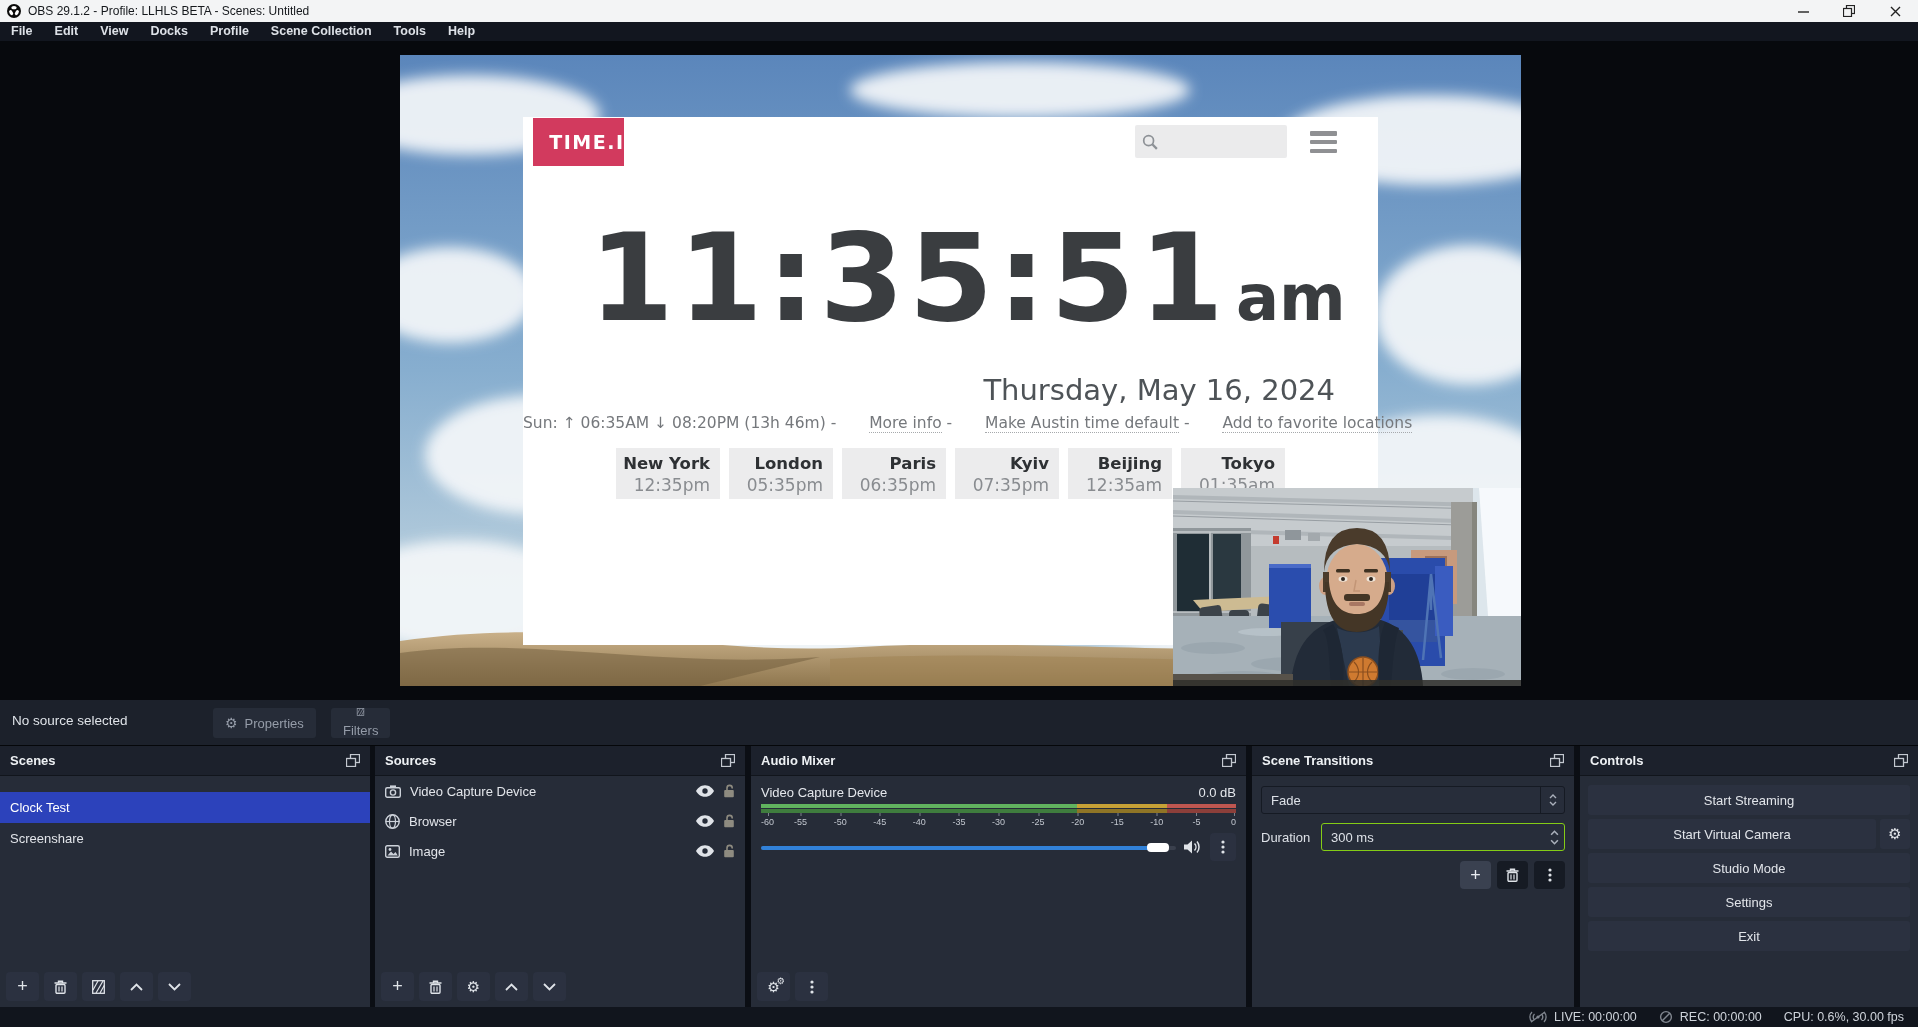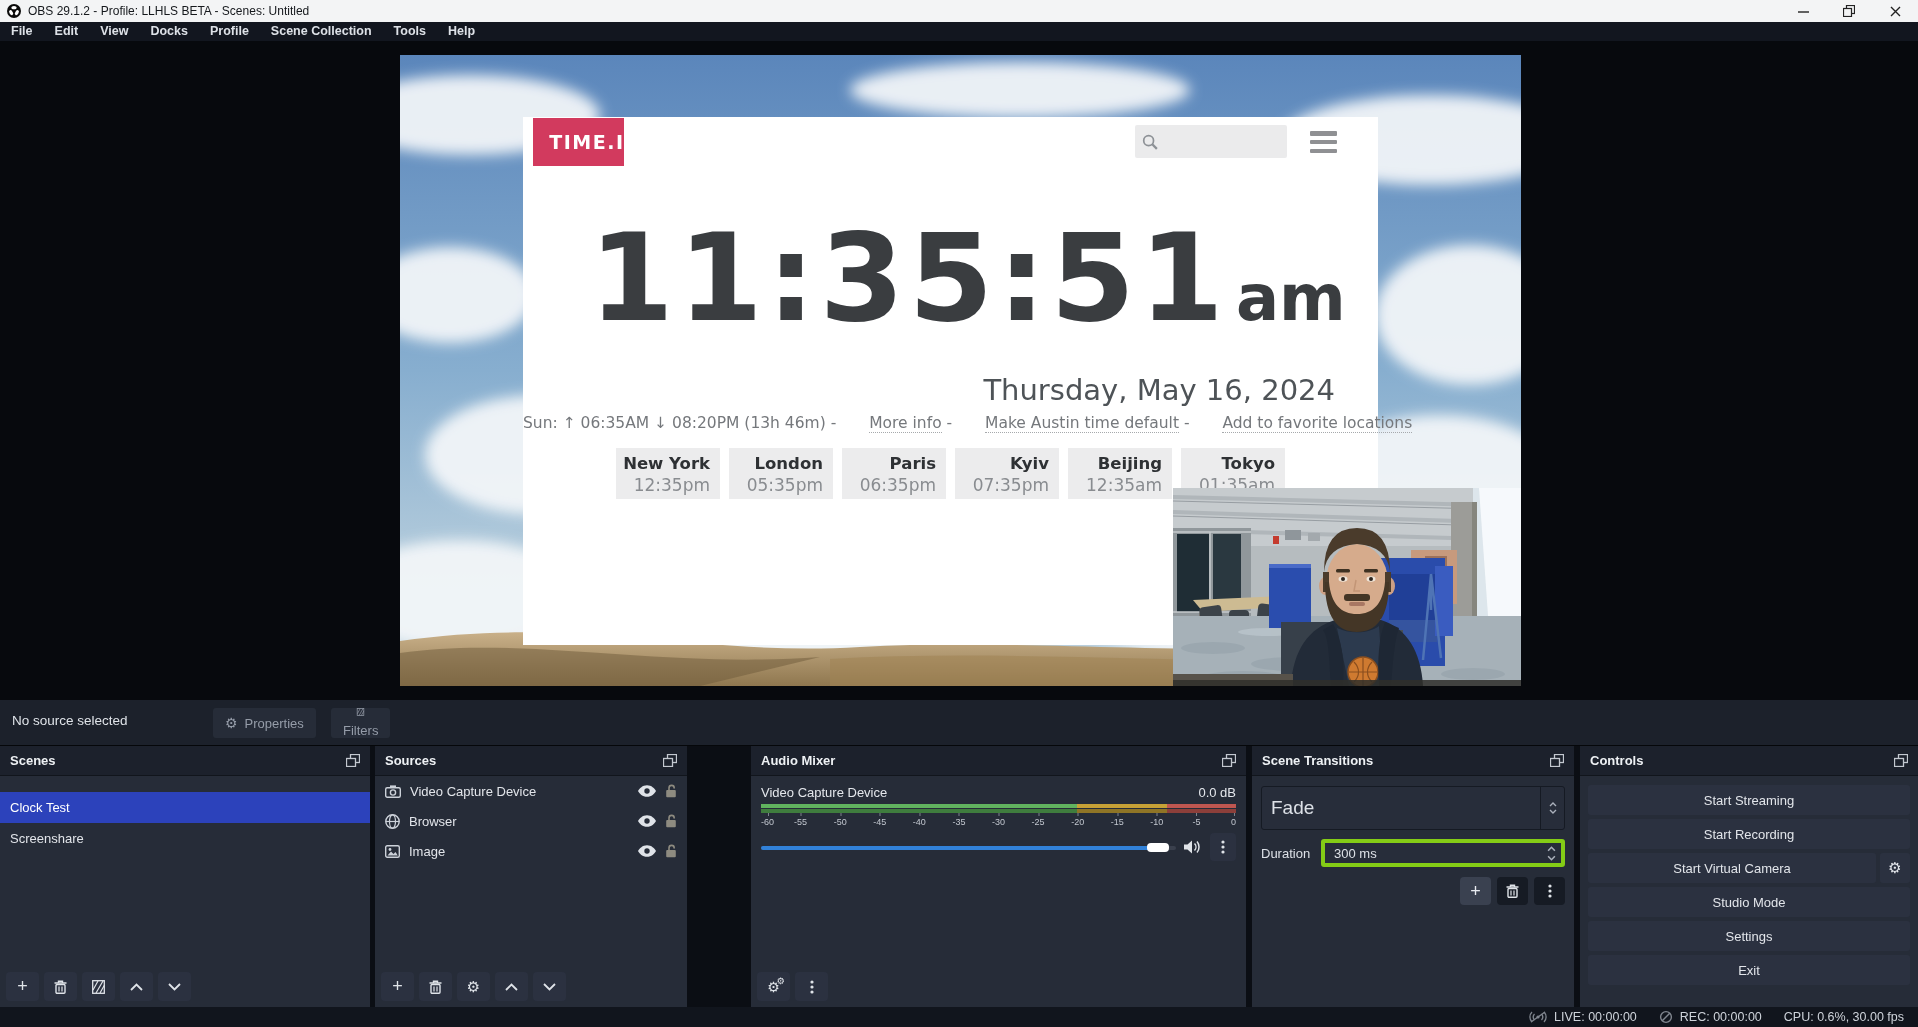--- a/index.html
+++ b/index.html
@@ -57,21 +57,21 @@
   .tb-btn { position:absolute; top:8px; height:30px; display:inline-flex; align-items:center; gap:7px;
     background:#262c38; border-radius:3px; color:#959ca8; font-size:13px; padding:0 12px; }
 
   
   .panels { position:absolute; top:746px; left:0; width:1918px; height:261px; background:#0b0e14; }
   .panel { position:absolute; top:0; height:261px; background:#262c38; }
   .panel-header { height:30px; background:#1c212c; border-bottom:1px solid #11151c;
     display:flex; align-items:center; justify-content:space-between; padding:0 10px;
     font-size:13px; font-weight:bold; color:#eef1f4; }
   .p-scenes { left:0; width:370px; }
-  .p-sources { left:375px; width:312px; }
+  .p-sources { left:375px; width:370px; }
   .p-audio { left:751px; width:495px; }
   .p-trans { left:1252px; width:322px; }
   .p-controls { left:1580px; width:338px; }
 
   .scene-row { height:31px; line-height:31px; padding-left:10px; font-size:13px; color:#e2e5ea; }
   .scene-row.selected { background:#2c42bb; color:#fff;margin-top:16px; }
 
   .source-row { height:30px; display:flex; align-items:center; padding:0 10px; gap:9px;
     font-size:13px; color:#e2e5ea; }
   .source-row .lbl { flex:1; }
@@ -95,28 +95,28 @@
   .vol-row { display:flex; align-items:center; gap:8px; margin-top:5px; }
   .vol-slider { flex:1; position:relative; height:9px; }
   .vol-track { position:absolute; top:3px; left:0; right:0; height:4px; background:#3a404d; border-radius:2px; }
   .vol-fill { position:absolute; top:3px; left:0; width:96%; height:4px; background:#3181d8; border-radius:2px; }
   .vol-handle { position:absolute; top:0; left:93%; width:22px; height:9px; background:#fff; border-radius:4px; }
   .kebab-btn { width:26px; height:28px; background:#2b3140; border-radius:4px;
     display:flex; align-items:center; justify-content:center; }
 
   
   .trans-body { padding:10px 9px 0 9px; }
-  .combo { height:44px; background:#272d3a; border:1px solid #151a23; border-radius:3px;
-    display:flex; align-items:center; font-size:19px; color:#dde1e7;justify-content:space-between; }
+  .combo { height:28px; background:#272d3a; border:1px solid #151a23; border-radius:3px;
+    display:flex; align-items:center; font-size:13px; color:#dde1e7;justify-content:space-between; }
   .combo .val { flex:1; padding-left:9px; }
   .combo .arrows { width:24px; align-self:stretch; border-left:1px solid #151a23;
     display:flex; flex-direction:column; align-items:center; justify-content:center; gap:2px; }
   .dur-row { display:flex; align-items:center; margin-top:9px; }
   .dur-row .dlabel { width:60px; font-size:13px; color:#dde1e7; }
-  .spinbox { flex:1; height:28px; background:#272d3a; border:4px solid #84cc16; border-radius:3px;
+  .spinbox { flex:1; height:28px; background:#272d3a; border:1px solid #84cc16; border-radius:3px;
     display:flex; align-items:center; font-size:13px; color:#dde1e7; }
   .spinbox .val { flex:1; padding-left:9px; }
   .spinbox .arrows { width:20px; display:flex; flex-direction:column; align-items:center; gap:3px; }
   .trans-btns { display:flex; justify-content:flex-end; gap:6px; margin-top:10px; }
   .trans-btn { width:31px; height:28px; border-radius:4px; display:flex; align-items:center;
     justify-content:center; color:#e8ebf0; font-size:18px; }
   .trans-btn.light { background:#3a4150; } .trans-btn.dark { background:#161b24; }
 
   
   .ctl-body { padding:9px 8px 0 8px; }
@@ -618,21 +618,20 @@
   <div class="panel p-controls">
     <div class="panel-header">
       <span>Controls</span>
       <svg width="14" height="13" viewBox="0 0 14 13">
         <rect x="4.5" y="0.5" width="9" height="8" fill="none" stroke="#c3c8d0" stroke-width="1.3"></rect>
         <rect x="0.5" y="4.5" width="9" height="8" fill="#1c212c" stroke="#c3c8d0" stroke-width="1.3"></rect>
       </svg>
     </div>
     <div class="ctl-body">
       <div class="ctl-btn">Start Streaming</div>
-      <div class="ctl-btn">Start Recording</div>
       <div class="ctl-row">
         <div class="ctl-btn">Start Virtual Camera</div>
         <span class="ctl-gear">
             <span class="gear-glyph" style="font-size:15px; color:#e2e5ea;">⚙</span>
           </span>
       </div>
       <div class="ctl-btn">Studio Mode</div>
       <div class="ctl-btn">Settings</div>
       <div class="ctl-btn">Exit</div>
     </div>

